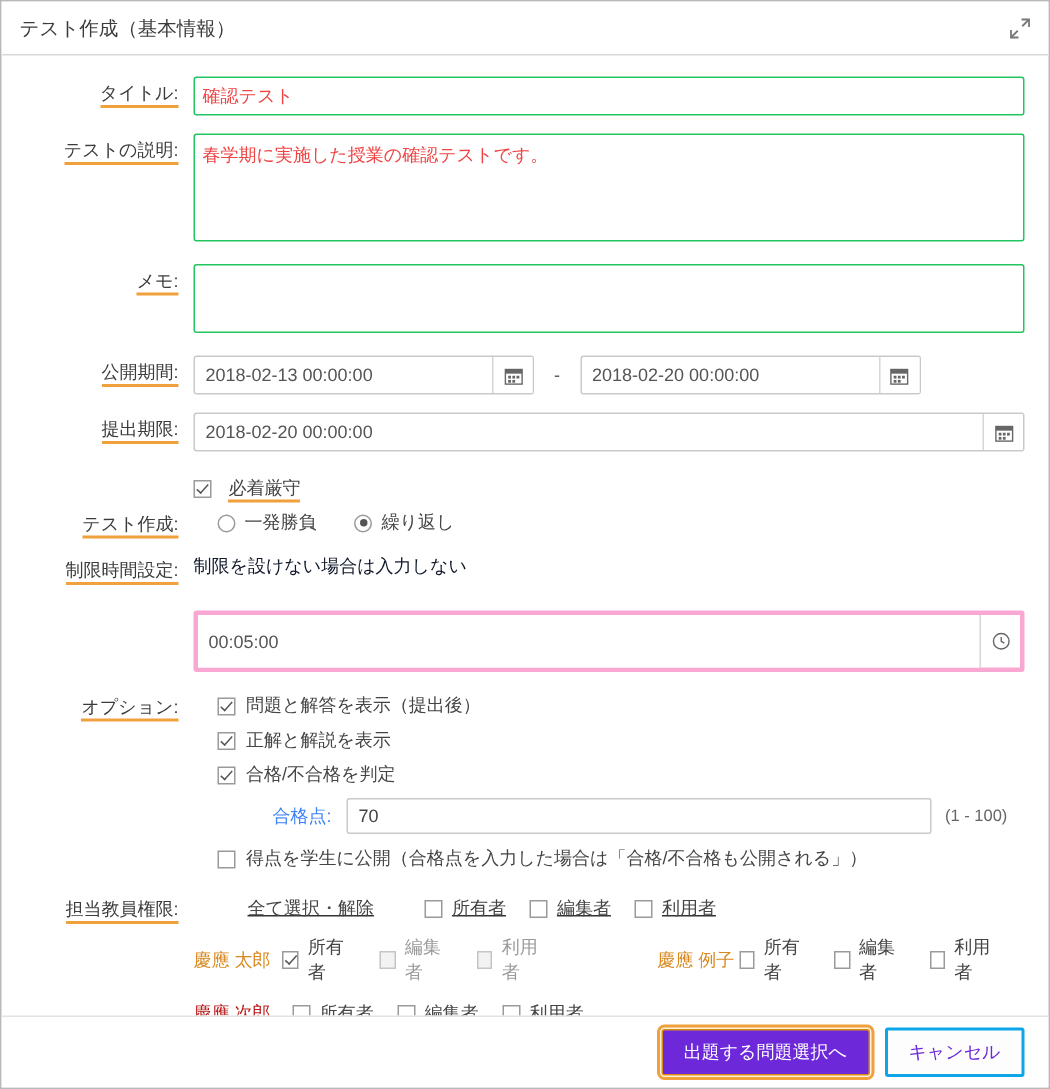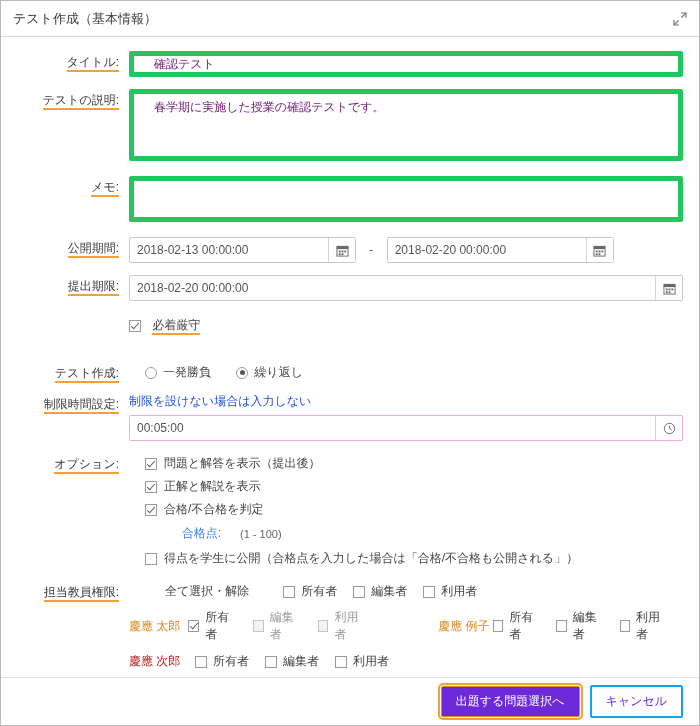--- a/index.html
+++ b/index.html
@@ -68,26 +68,26 @@
     display: inline-block;
     font-size: 12px;
     color: #3b3b3b;
     border-bottom: 2px solid #f0a03c;
     padding-bottom: 1px;
     line-height: 14px;
   }
   input.text, textarea.text {
     width: 100%;
     box-sizing: border-box;
-    border: 5px solid #22c55e;
+    border: 1px solid #22c55e;
     border-radius: 2px;
     font-family: "Liberation Sans", sans-serif;
     font-size: 12px;
-    color: #701a75;
-    padding: 5px 20px;
+    color: #ef4444;
+    padding: 5px 5px;
     background: #fff;
     outline: none;
   }
   input.text { height: 26px; }
   textarea.text { resize: none; }
   .desc-area { height: 72px; }
   .memo-area { height: 46px; }
 
   
   .date-wrap {
@@ -186,31 +186,31 @@
   .inline-item .txt { margin-left: 6px; }
   .opt-line { margin-bottom: 6px; display: flex; align-items: center; }
   .opt-line .txt { margin-left: 7px; font-size: 12px; color: #444; }
 
   .mandatory-underline {
     border-bottom: 2px solid #f0a03c;
     padding-bottom: 1px;
   }
 
   .hint {
-    color: #1d4ed8;
-    font-size: 12px;
-    margin-bottom: 5px;
+    color: #0f172a;
+    font-size: 12px;
+    margin-bottom: 21px;
   }
   .time-wrap {
     display: flex;
     align-items: stretch;
     width: 100%;
-    border: 1px solid #f9a8d4;
+    border: 3px solid #f9a8d4;
     border-radius: 2px;
-    height: 26px;
+    height: 41px;
     box-sizing: border-box;
     background: #fff;
   }
   .time-wrap input {
     border: none;
     outline: none;
     flex: 1;
     font-size: 12px;
     color: #555;
     padding: 0 7px;
@@ -242,21 +242,21 @@
     font-size: 12px;
     color: #444;
     padding: 3px 7px;
     box-sizing: border-box;
     font-family: "Liberation Sans", sans-serif;
     outline: none;
   }
   .pass-range { margin-left: 9px; font-size: 11px; color: #666; }
 
   
-  .perm-head { margin-bottom: 9px; display: flex; align-items: flex-end; }
+  .perm-head { margin-bottom: 9px; display: flex; align-items: flex-end; text-decoration: underline; }
   .perm-head .selall { font-size: 12px; color: #444; margin-right: 34px; }
   .perm-row { display: flex; align-items: center; margin-bottom: 10px; }
   .perm-name {
     width: 66px;
     font-size: 12px;
     color: #d8881f;
   }
   .perm-name.gray { color: #b91c1c; }
   .perm-cell { display: inline-flex; align-items: center; margin-right: 16px; }
   .perm-cell .txt { margin-left: 6px; font-size: 12px; color: #444; }
@@ -401,21 +401,21 @@
               <rect x="6" y="7" width="2" height="2" fill="#666"></rect>
               <rect x="9" y="7" width="2" height="2" fill="#666"></rect>
               <rect x="3" y="10" width="2" height="2" fill="#666"></rect>
               <rect x="6" y="10" width="2" height="2" fill="#666"></rect>
             </svg>
           </span>
         </span>
       </div>
     </div>
 
-    <div class="row" style="margin-bottom:28px;">
+    <div class="row" style="margin-bottom:4px;">
       <div class="label-col"></div>
       <div class="field-col">
         <span class="cb checked"></span>
         <span class="txt mandatory-underline" style="margin-left:8px;font-size:12px;color:#444;">必着厳守</span>
       </div>
     </div>
 
     <div class="row" style="margin-bottom:10px;">
       <div class="label-col">
         <span class="lbl">テスト作成:</span>
@@ -463,20 +463,21 @@
           <span class="cb checked"></span>
           <span class="txt">正解と解説を表示</span>
         </div>
         <div class="opt-line">
           <span class="cb checked"></span>
           <span class="txt">合格/不合格を判定</span>
         </div>
 
         <div class="pass-row">
           <span class="pass-label">合格点:</span>
+          <input class="pass-input" type="text" value="70" style="">
           <span class="pass-range">(1 - 100)</span>
         </div>
 
         <div class="opt-line">
           <span class="cb"></span>
           <span class="txt">得点を学生に公開（合格点を入力した場合は「合格/不合格も公開される」）</span>
         </div>
       </div>
     </div>
 

